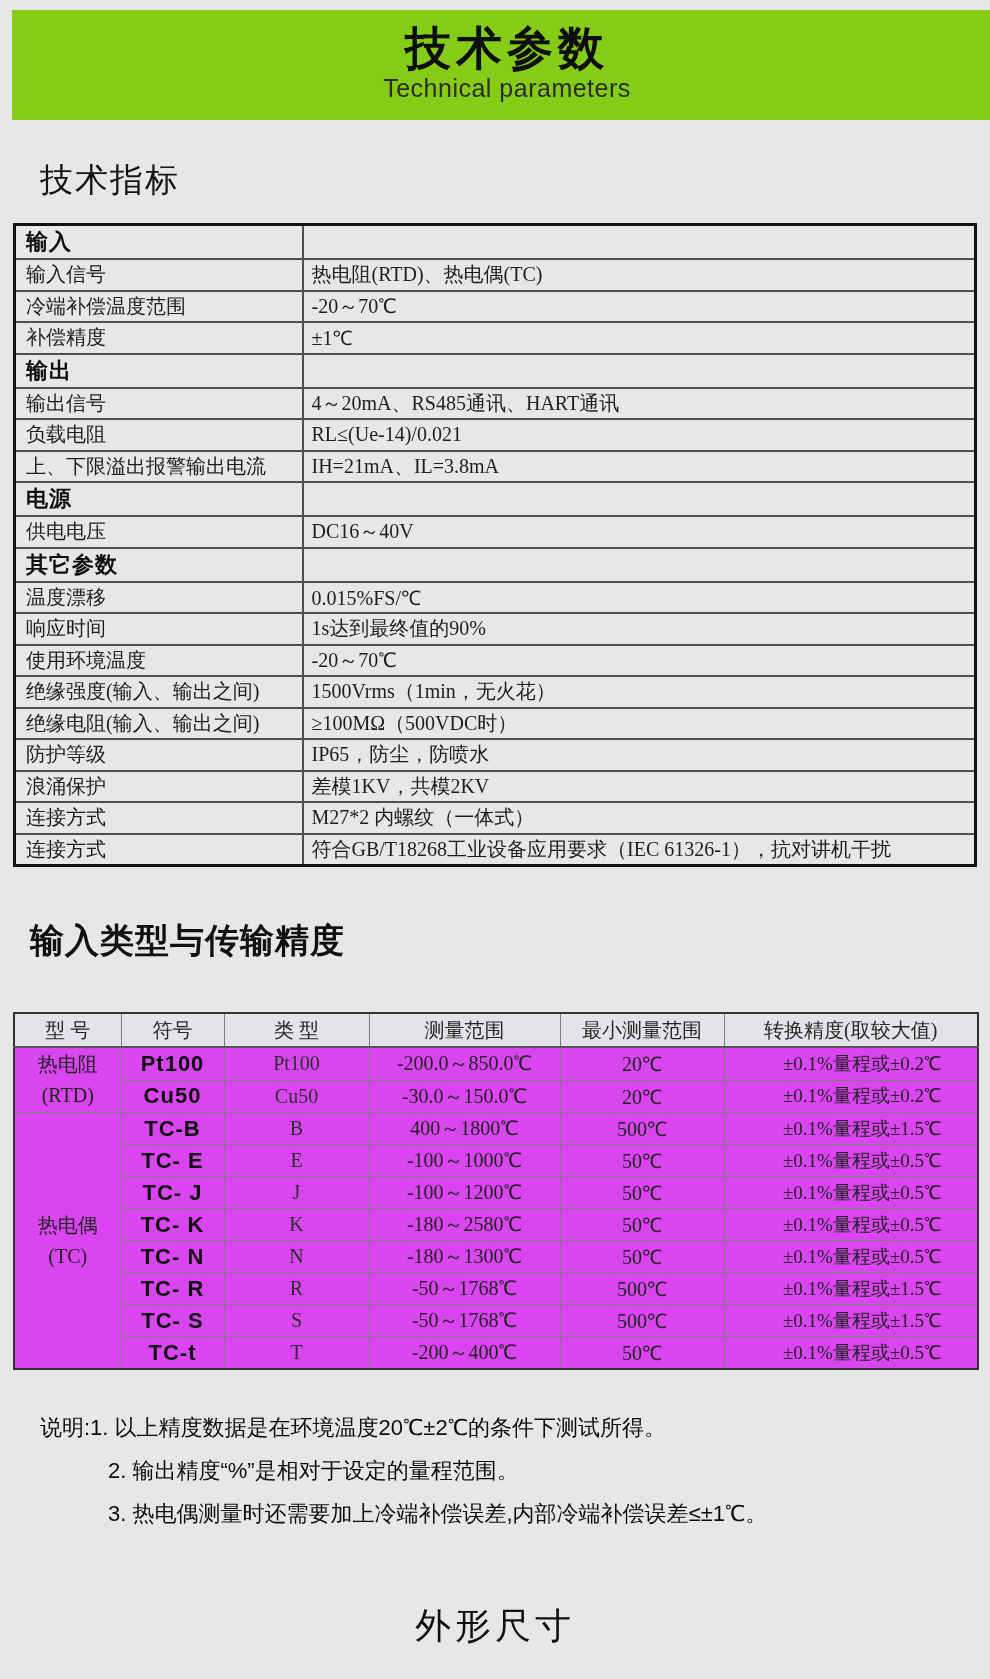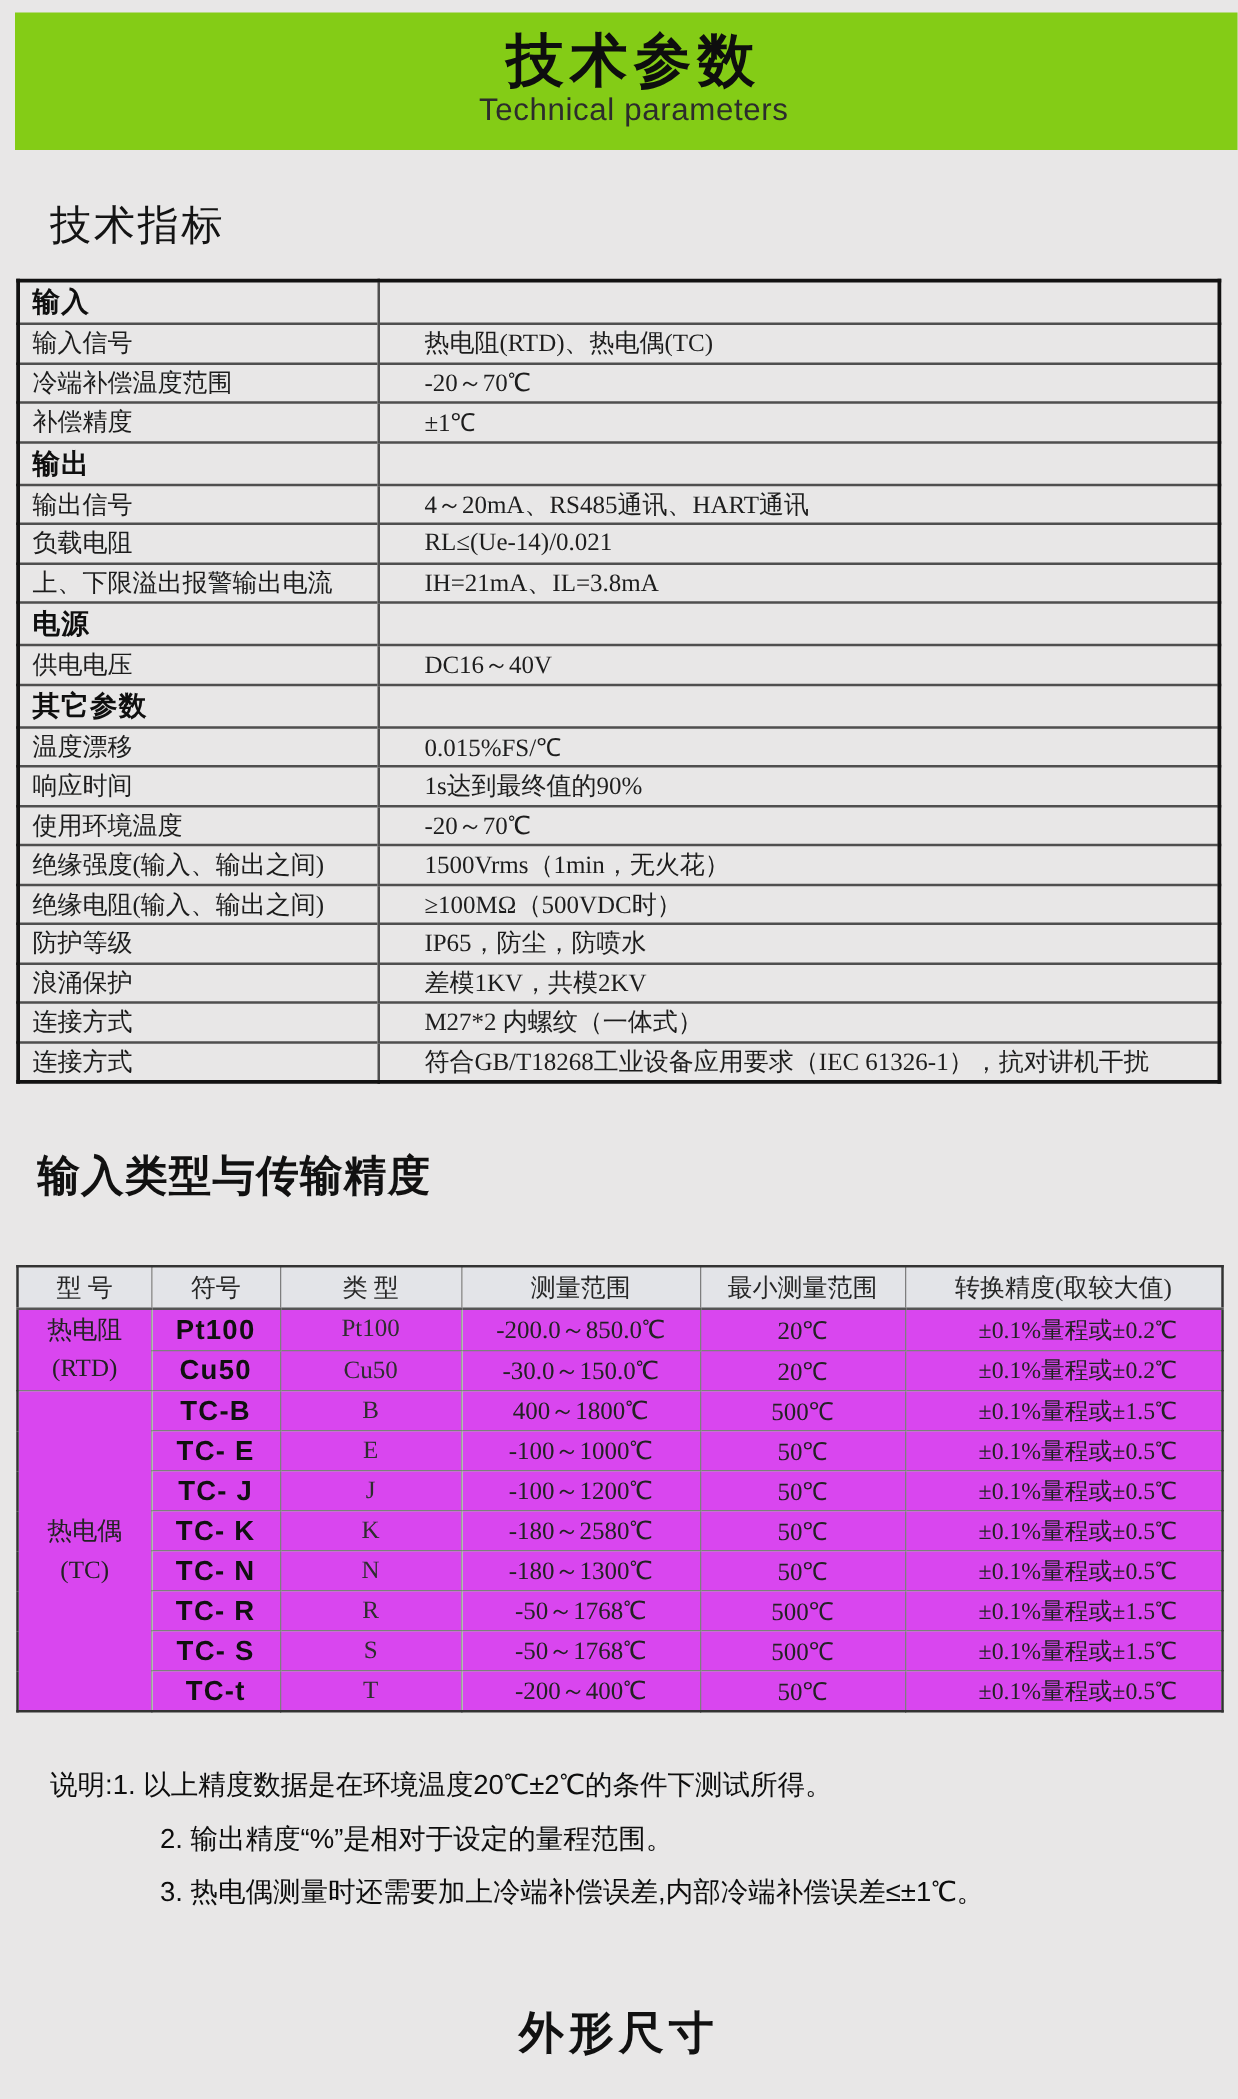--- a/index.html
+++ b/index.html
@@ -7,31 +7,31 @@
   .page{position:relative;width:990px;height:1679px;background:#e8e7e7;overflow:hidden;}
 
   
   .banner{position:absolute;left:0;top:10px;width:990px;height:110px;background:#84cc16;text-align:center;margin-left:12px;}
   .banner-title{padding-top:12px;font-size:46px;font-weight:700;color:#0e0e0e;letter-spacing:5px;line-height:52px;}
   .banner-subtitle{font-size:25px;color:#2c2c2c;line-height:28px;letter-spacing:0.5px;}
 
   
   .h-spec{position:absolute;left:40px;top:158px;font-size:33px;font-weight:400;color:#141414;letter-spacing:2px;}
   .h-input{position:absolute;left:30px;top:918px;font-size:34px;font-weight:700;color:#111;letter-spacing:1px;}
-  .h-dim{position:absolute;left:0;top:1602px;width:990px;text-align:center;font-size:36px;font-weight:700;color:#111;letter-spacing:4px;}
+  .h-dim{position:absolute;left:0;top:1602px;width:990px;text-align:center;font-size:36px;font-weight:400;color:#111;letter-spacing:4px;}
 
   
   .spec-table{position:absolute;left:13px;top:223px;width:964px;border-collapse:collapse;table-layout:fixed;
               border:3px solid #121212;}
   .spec-table col.c1{width:288px;}
   .spec-table td{height:27.5px;vertical-align:middle;overflow:hidden;white-space:nowrap;}
   .spec-table tr + tr td{border-top:2px solid #4f4f4f;}
   .spec-table td.c-label{border-right:2px solid #4f4f4f;padding-left:10px;
               font-family:"Liberation Serif",serif;font-size:20px;color:#1c1c1c;}
-  .spec-table td.c-value{padding-left:36px;font-family:"Liberation Serif",serif;font-size:20px;color:#1d1d1d;}
+  .spec-table td.c-value{padding-left:8px;font-family:"Liberation Serif",serif;font-size:20px;color:#1d1d1d;}
   .spec-table tr.section td.c-label{font-family:"Liberation Sans",sans-serif;font-size:22px;font-weight:700;color:#0f0f0f;letter-spacing:1px;}
 
   
   .input-table{position:absolute;left:13px;top:1012px;width:964px;border-collapse:collapse;table-layout:fixed;
               border:2px solid #333;background:#f0f0f1;}
   .input-table col.w1{width:107px;} .input-table col.w2{width:103px;} .input-table col.w3{width:145px;}
   .input-table col.w4{width:191px;} .input-table col.w5{width:164px;} .input-table col.w6{width:254px;}
   .input-table th,.input-table td{border:1px solid #7e7e7e;text-align:center;vertical-align:middle;
               overflow:hidden;white-space:nowrap;}
   .input-table thead th{height:30px;background:#e3e4e8;font-family:"Liberation Serif",serif;
@@ -39,21 +39,21 @@
   .input-table tbody td{height:29px;background:#d946ef;}
   .input-table td.c-model{font-family:"Liberation Serif",serif;font-size:20px;color:#222;line-height:31px;}
   .input-table td.c-symbol{font-family:"Liberation Sans",sans-serif;font-size:22px;font-weight:700;color:#101010;letter-spacing:1px;}
   .input-table td.c-type{font-family:"Liberation Serif",serif;font-size:20px;color:#2e2e2e;}
   .input-table td.c-range,.input-table td.c-min{font-family:"Liberation Serif",serif;font-size:20px;color:#222;}
   .input-table td.c-acc{font-family:Liberation Serif, serif;font-size:19px;color:#222;padding-left:24px;}
 
   
   .notes{position:absolute;left:40px;top:1406px;width:930px;font-size:22px;color:#0d0d0d;line-height:43px;}
   .note-line{white-space:nowrap;}
-  .note-line.indent{margin-left:88px;}
+  .note-line.indent{margin-left:68px;}
 </style>
 </head>
 <body>
 
 <div class="page">
 
   <div class="banner">
     <div class="banner-title">技术参数</div>
     <div class="banner-subtitle">Technical parameters</div>
   </div>

